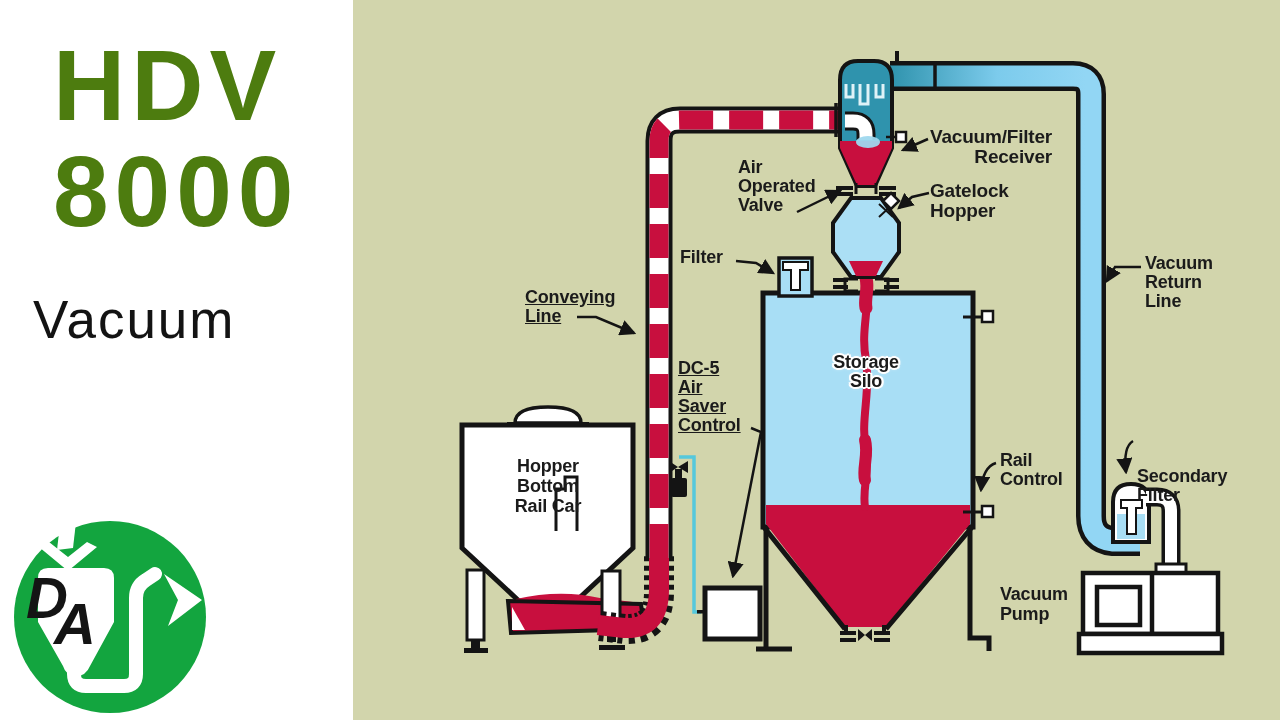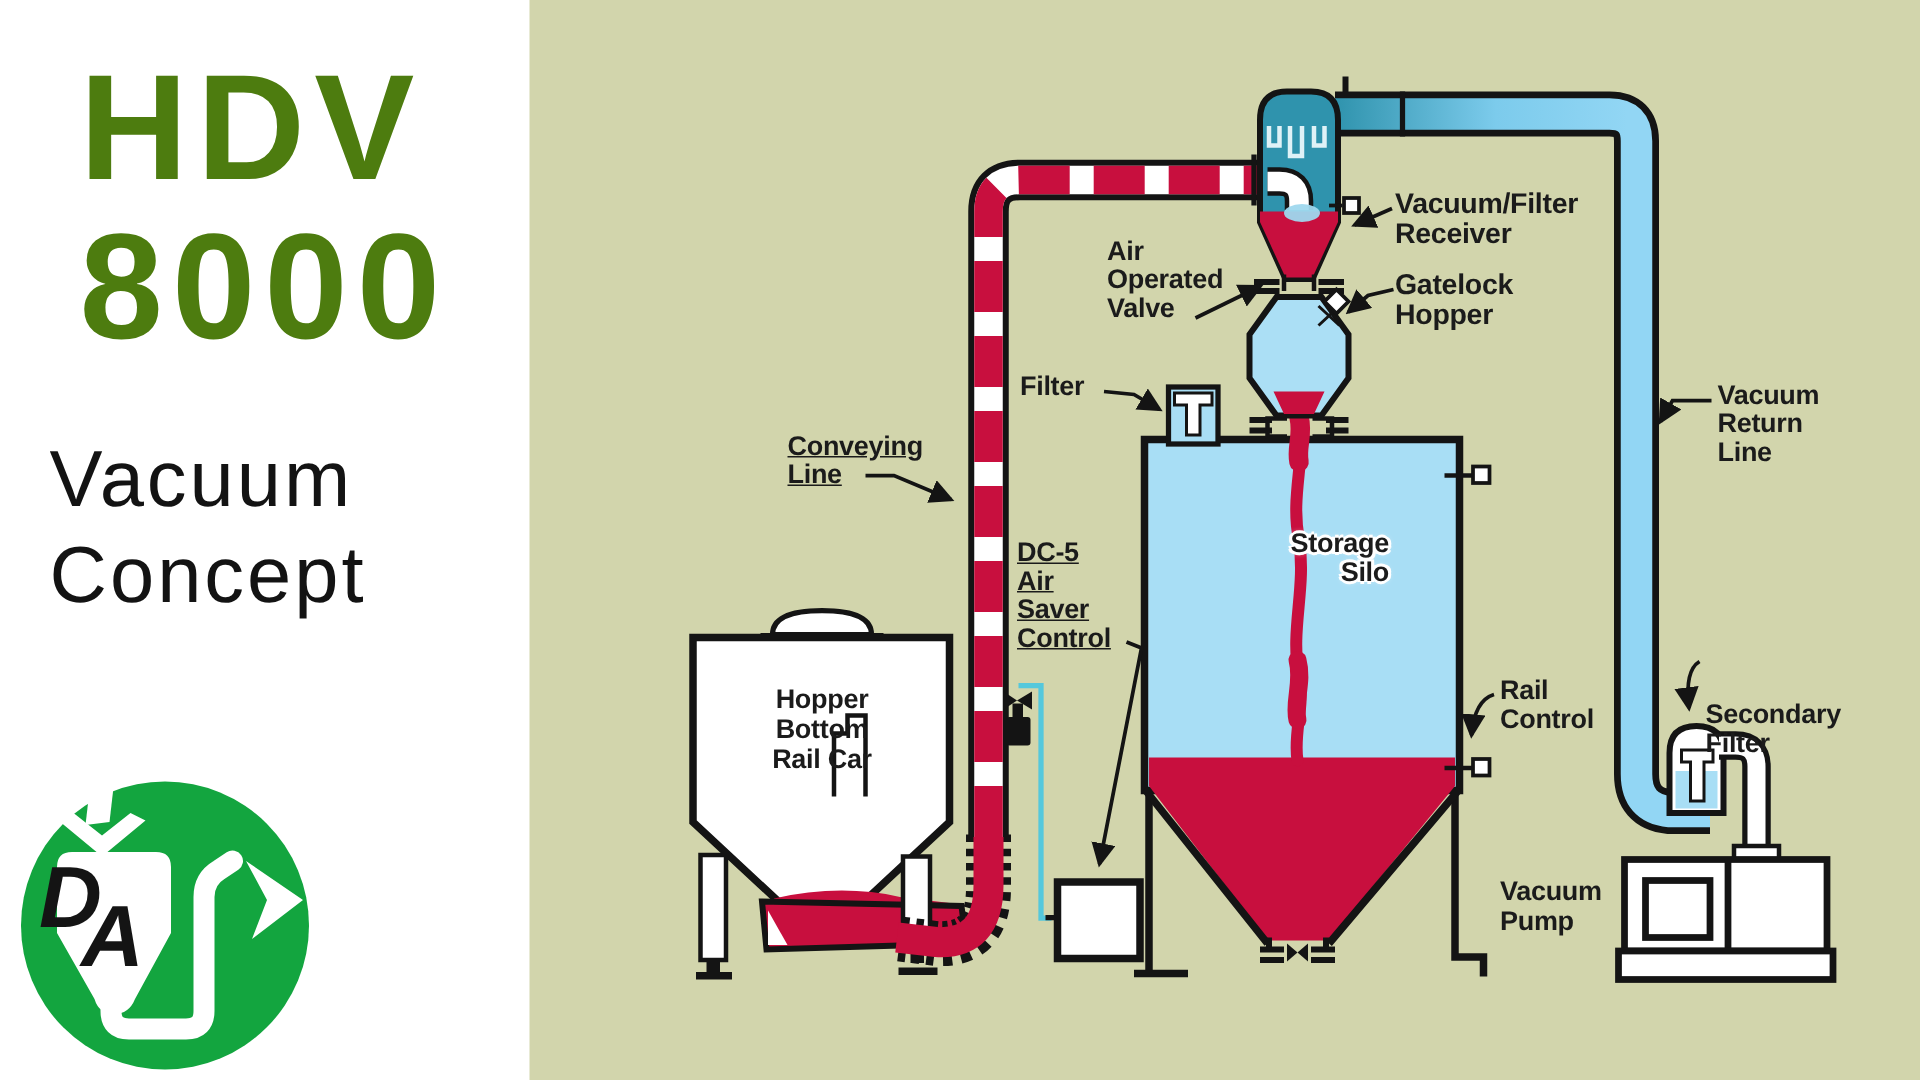--- a/index.html
+++ b/index.html
@@ -14,37 +14,36 @@
             line-height:64px;letter-spacing:2px;color:#131313;}
   .subtitle span{display:block;}
   .logo-wrap{position:absolute;left:8px;top:514px;width:200px;height:200px;}
   
   .diagram{position:absolute;left:353px;top:0;width:927px;height:720px;background:#D2D5AC;}
   .diagram svg{position:absolute;left:0;top:0;}
   .dlabel{position:absolute;font-weight:bold;color:#1b1b1b;font-size:18px;line-height:19px;
           letter-spacing:-0.2px;white-space:nowrap;}
   .dlabel span{display:block;}
   .lab-receiver,.lab-gatelock{font-size:19px;line-height:20px;}
-  .lab-storage{text-align:right;text-shadow:-2px -1px 0 #fff,2px -1px 0 #fff,-2px 1px 0 #fff,
+  .lab-storage{text-align:center;text-shadow:-2px -1px 0 #fff,2px -1px 0 #fff,-2px 1px 0 #fff,
                2px 1px 0 #fff,0 2px 0 #fff,0 -2px 0 #fff,0 0 4px #fff;}
   .lab-railcar{text-align:center;line-height:20px;}
 </style>
 </head>
 <body>
 
 <div class="stage">
 
   <div class="left-panel">
     <div class="big-title">
       <span>HDV</span>
       <span>8000</span>
     </div>
     <div class="subtitle">
       <span>Vacuum</span>
-      <span>Concept</span>
     </div>
     <div class="logo-wrap">
       <svg width="200" height="200" viewBox="0 0 200 200">
         <circle cx="102" cy="103" r="96" fill="#13A53F"></circle>
 
         <g fill="#ffffff">
           <polygon points="52,10 68,8 65,34 49,36"></polygon>
           <polygon points="31,33 60,57 89,33 79,28 60,43 41,28"></polygon>
         </g>
 
@@ -219,21 +218,21 @@
         <path d="M 928 139 L 903 150" marker-end="url(#ah)"></path>
         <path d="M 929 193 L 912 197 L 899 208" marker-end="url(#ah)"></path>
         <path d="M 751 428 L 761 432 L 733 576" marker-end="url(#ah)"></path>
         <path d="M 996 463 Q 983 467 981 490" marker-end="url(#ah)"></path>
         <path d="M 1141 267 H 1115 L 1107 281" marker-end="url(#ah)"></path>
         <path d="M 1133 441 Q 1123 447 1126 472" marker-end="url(#ah)"></path>
       </g>
       <rect x="896" y="132" width="10" height="10" fill="#ffffff" stroke="#141414" stroke-width="2.5"></rect>
     </svg>
 
-    <div class="dlabel lab-receiver" style="left:577px;top:127px;">
+    <div class="dlabel lab-receiver" style="left:577px;top:127px;text-align:right;">
       <span>Vacuum/Filter</span>
       <span>Receiver</span>
     </div>
     <div class="dlabel lab-gatelock" style="left:577px;top:181px;">
       <span>Gatelock</span>
       <span>Hopper</span>
     </div>
     <div class="dlabel" style="left:385px;top:158px;">
       <span>Air</span>
       <span>Operated</span>

